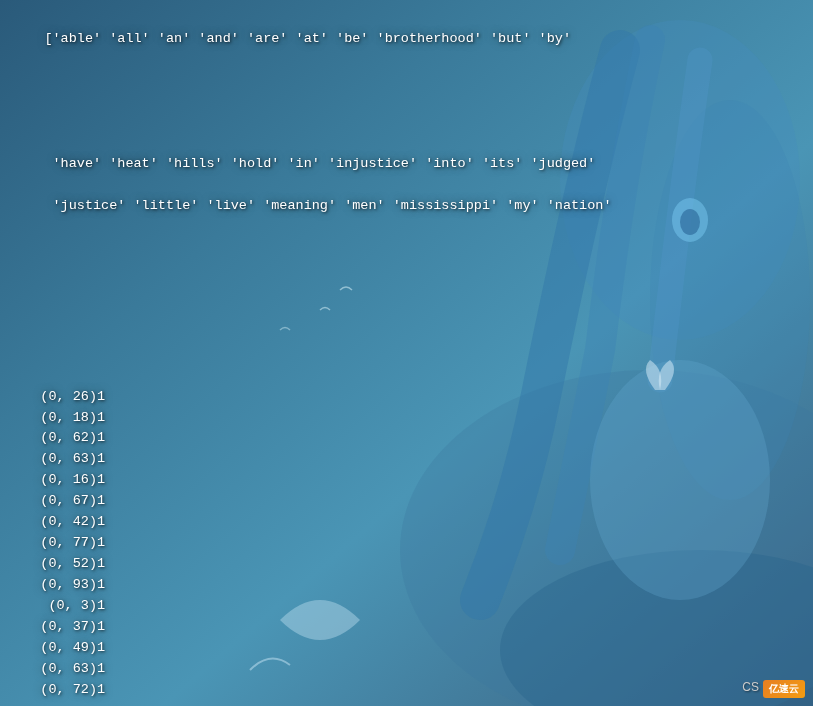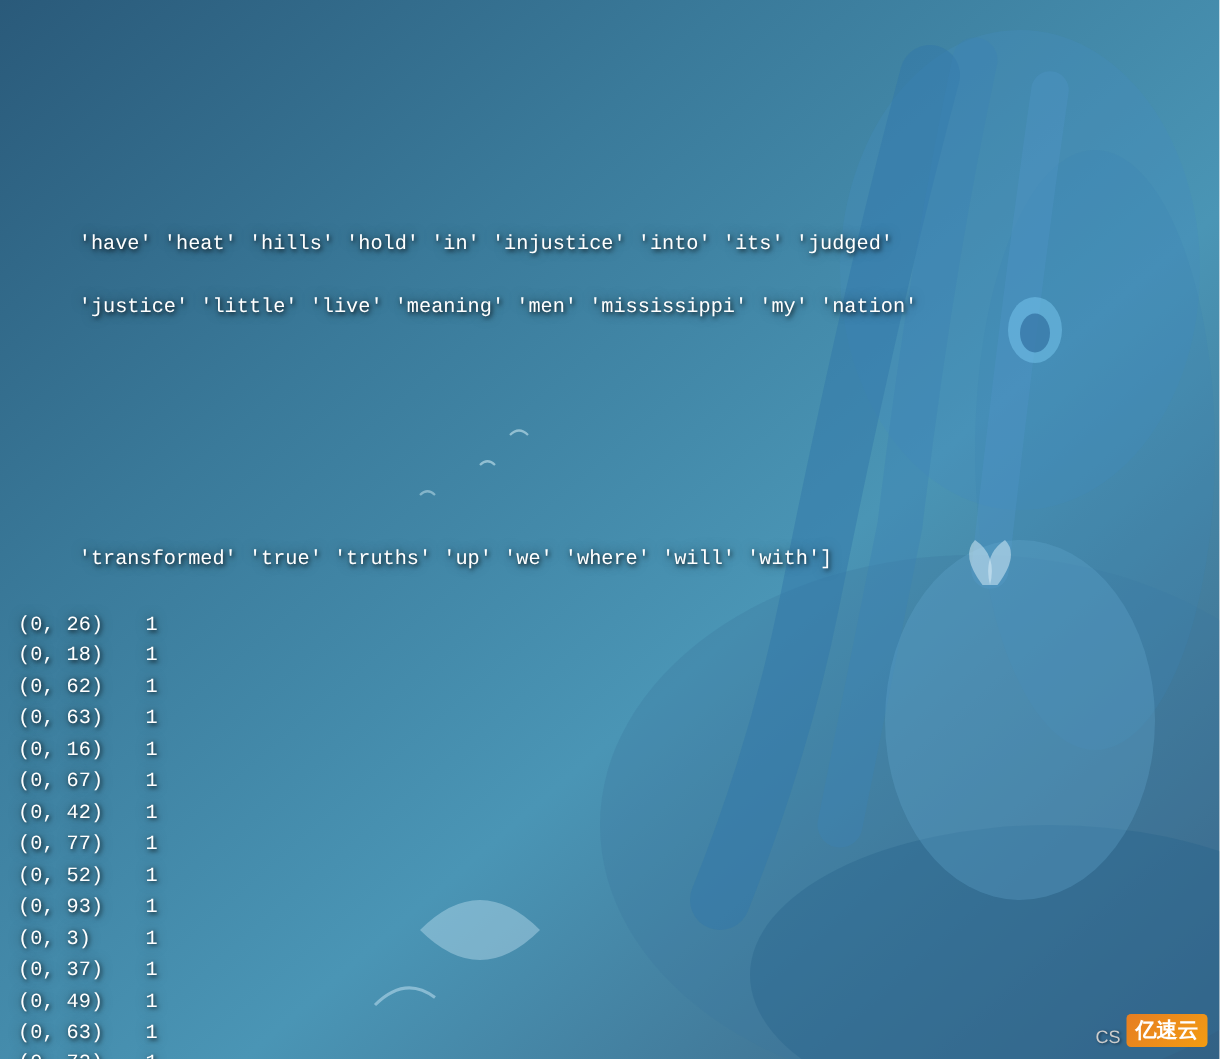--- a/index.html
+++ b/index.html
@@ -50,52 +50,53 @@
       margin-top: 2px;
     }
 
     .data-row {
       color: #ffffff;
       font-size: 13.5px;
       line-height: 1.55;
       text-shadow: 1px 1px 3px rgba(0,0,0,0.7), 0 0 8px rgba(0,0,0,0.5);
       display: flex;
       gap: 0;
+      text-align: right;
     }
 
     .row-key {
       display: inline-block;
       min-width: 85px;
     }
 
     .row-val {
       display: inline-block;
     }
 
     #watermark {
       position: absolute;
       bottom: 8px;
       right: 8px;
       z-index: 10;
       display: flex;
-      align-items: flex-end;
+      align-items: flex-start;
       gap: 4px;
     }
 
     .watermark-text {
       color: #cccccc;
       font-size: 12px;
       font-family: Arial, sans-serif;
       text-shadow: 1px 1px 2px rgba(0,0,0,0.5);
     }
 
     .watermark-badge {
       background: linear-gradient(135deg, #e67e22, #f39c12);
       color: white;
-      font-size: 14px;
+      font-size: 10px;
       font-family: Liberation Sans, sans-serif;
       font-weight: bold;
       padding: 2px 6px;
       border-radius: 3px;
     }
   </style>
 </head>
 <body>
 
 <div id="background">
@@ -138,29 +139,28 @@
     <path d="M 280,620 Q 320,580 360,620 Q 320,660 280,620Z" fill="rgba(200,230,245,0.4)"></path>
     <path d="M 250,670 Q 270,650 290,665" stroke="rgba(200,230,245,0.5)" stroke-width="2" fill="none"></path>
 
     <path d="M 655,390 Q 640,370 650,360 Q 665,370 660,390Z" fill="rgba(220,240,250,0.5)"></path>
     <path d="M 665,390 Q 680,370 670,360 Q 655,370 660,390Z" fill="rgba(220,240,250,0.5)"></path>
   </svg>
 </div>
 
 <div id="content">
   <div class="code-text">
-    <br>
+    <span>['able' 'all' 'an' 'and' 'are' 'at' 'be' 'brotherhood' 'but' 'by'</span><br>
     <br>
     <br>
     <span> 'have' 'heat' 'hills' 'hold' 'in' 'injustice' 'into' 'its' 'judged'</span><br>
     <span> 'justice' 'little' 'live' 'meaning' 'men' 'mississippi' 'my' 'nation'</span><br>
     <br>
     <br>
     <br>
-    <span> 'transformed' 'true' 'truths' 'up' 'we' 'where' 'will' 'with']</span>
   </div>
 
   <div class="data-rows" id="data-rows-container">
   <div class="data-row">
         <span class="row-key">  (0, 26)</span>
         <span class="row-val">   1</span>
       </div>
       <div class="data-row">
         <span class="row-key">  (0, 18)</span>
         <span class="row-val">   1</span>

